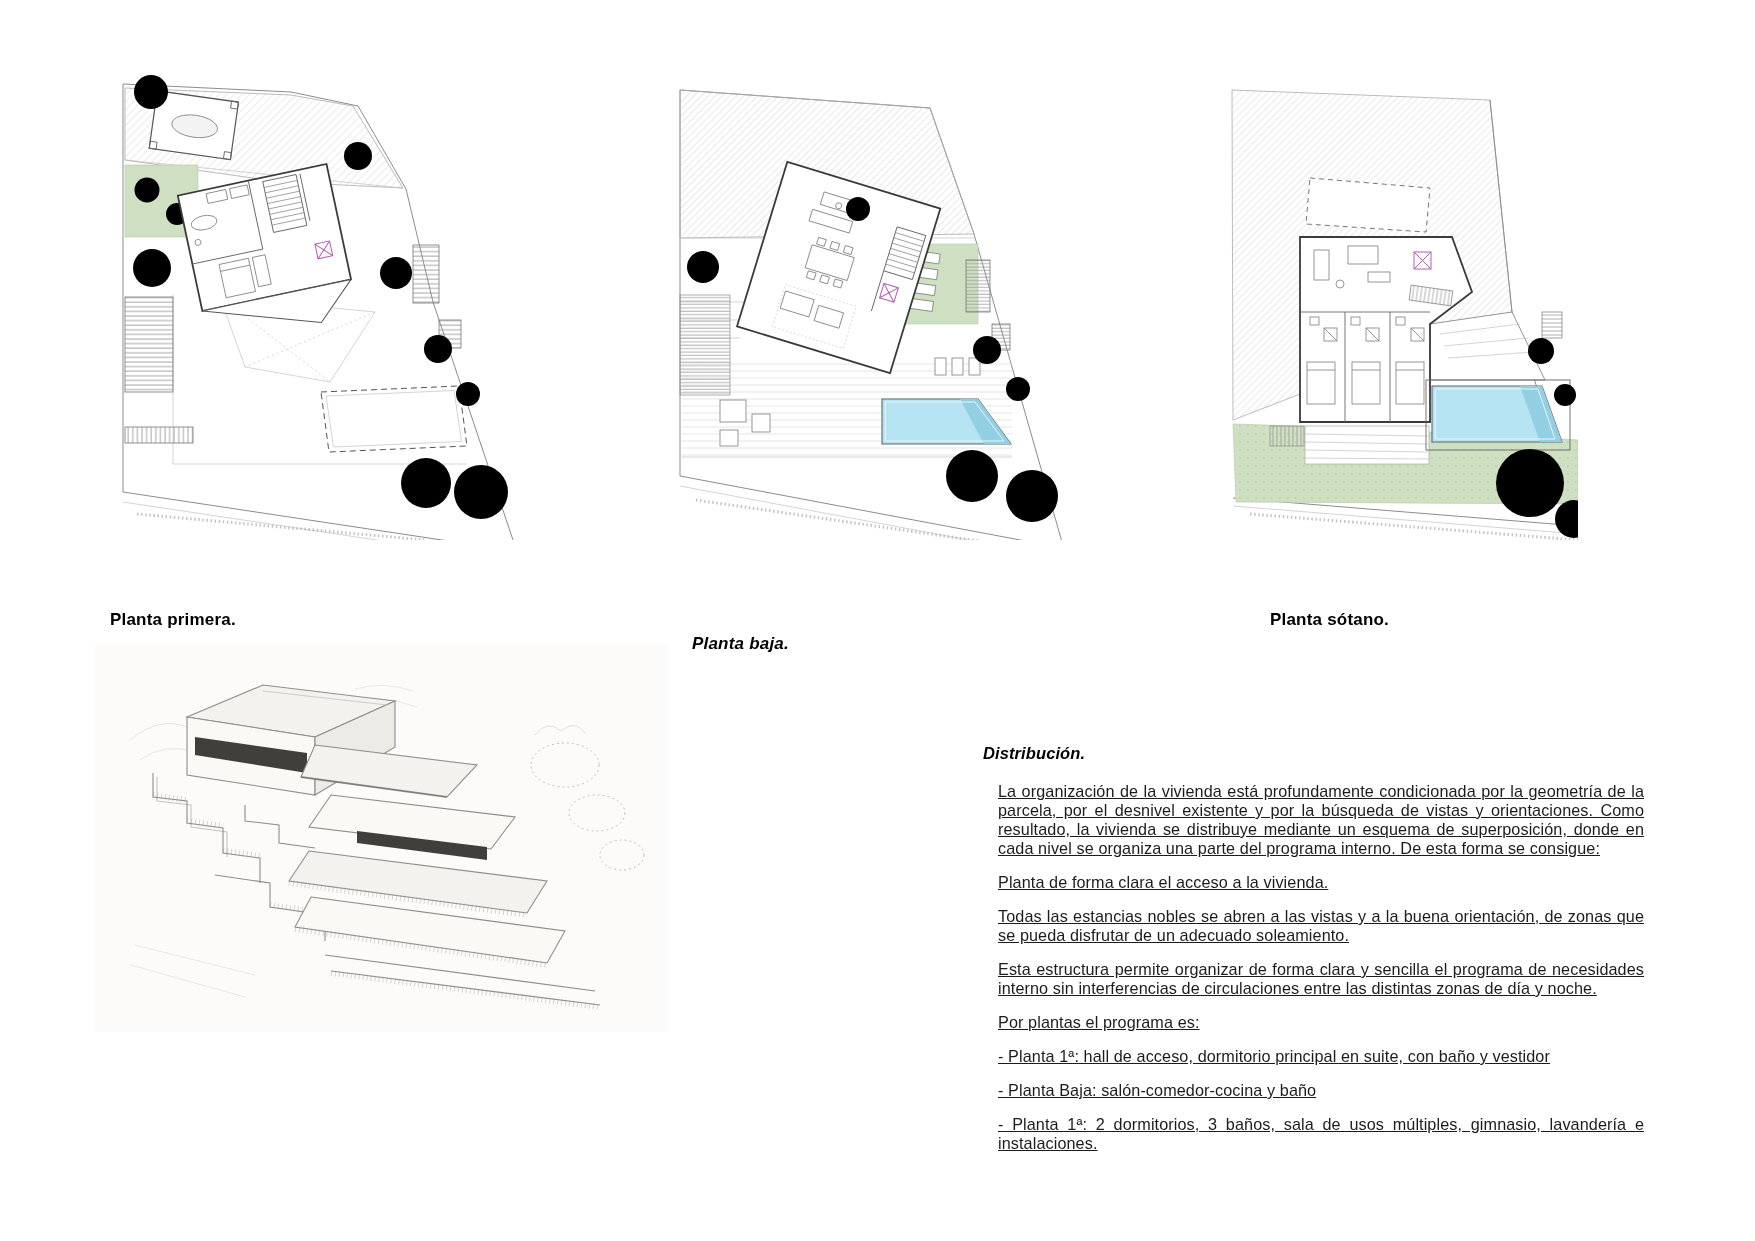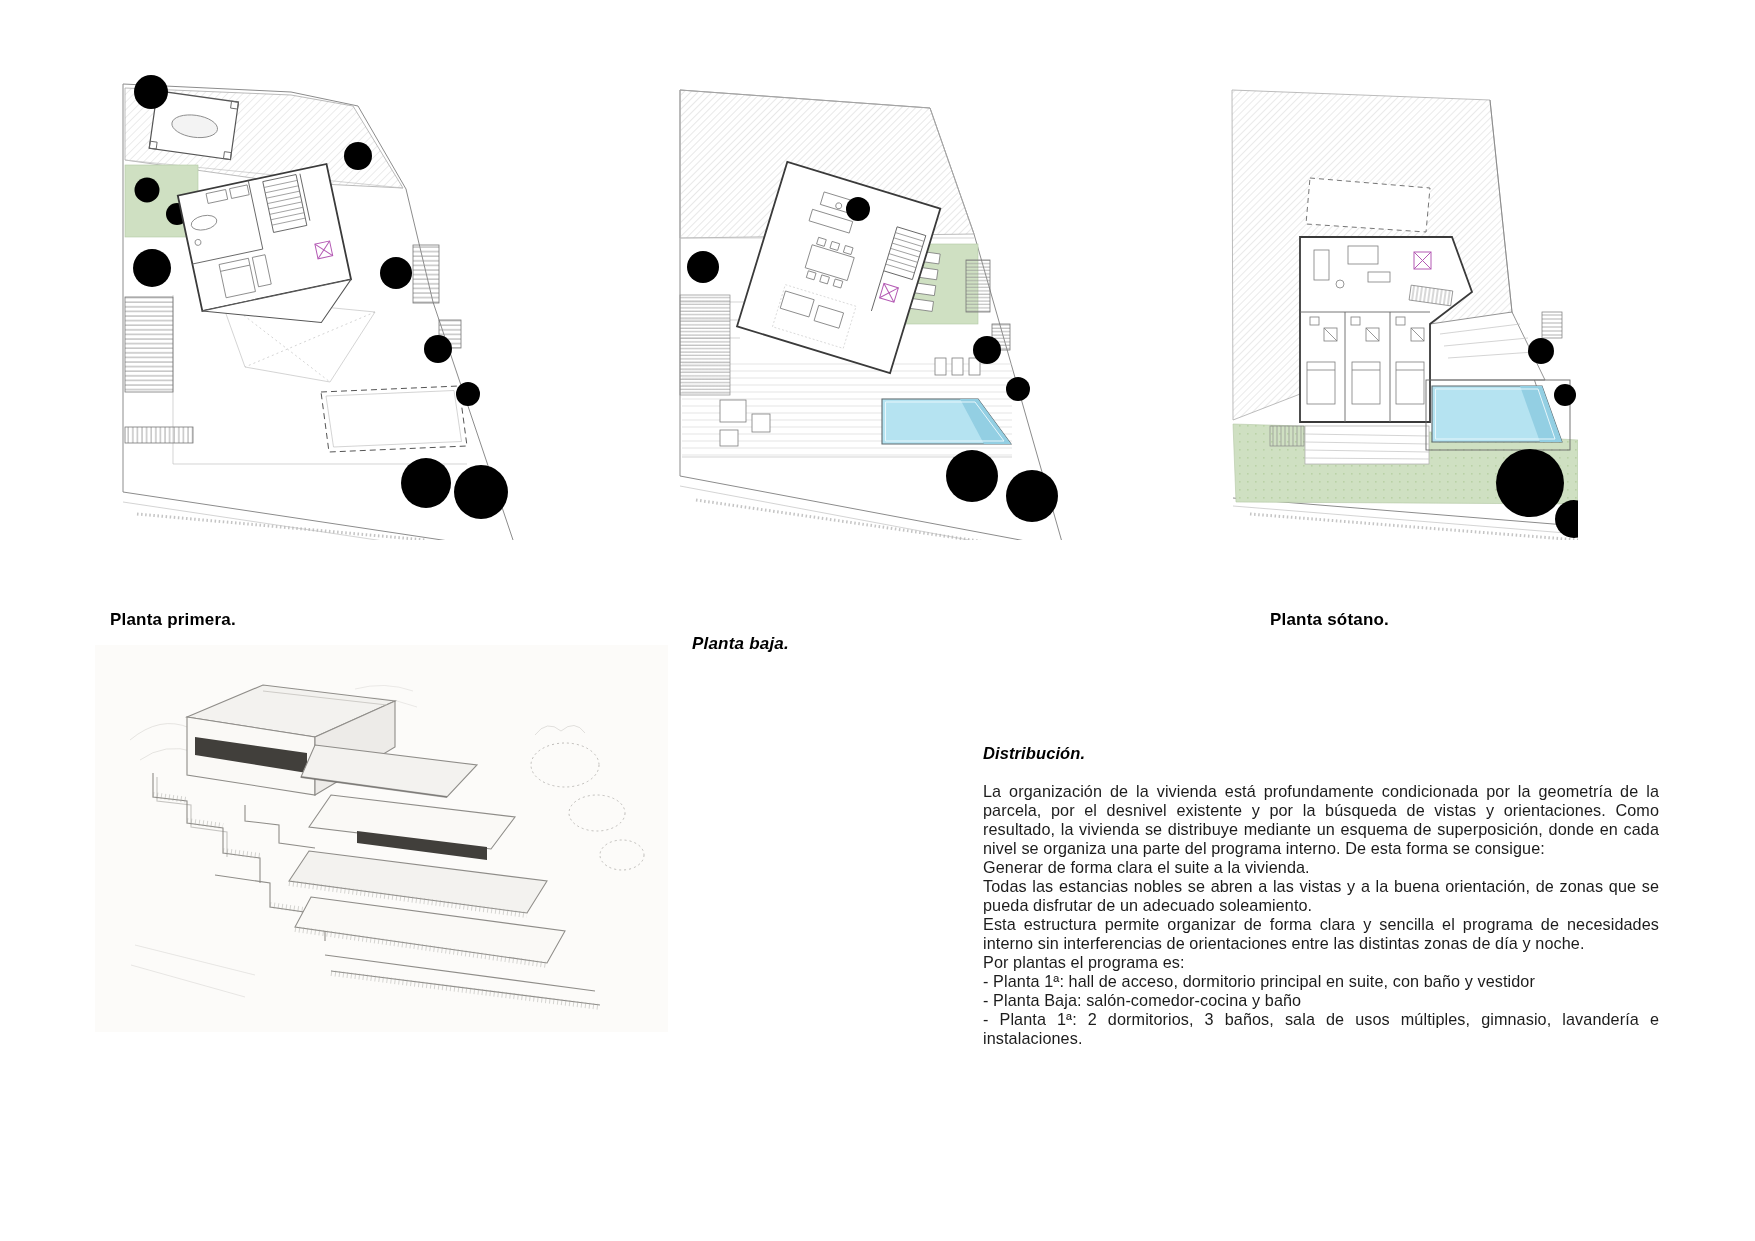--- a/index.html
+++ b/index.html
@@ -24,21 +24,21 @@
   #cap1{left:110px;top:610px;}
   #cap2{left:692px;top:634px;font-style:italic;}
   #cap3{left:1270px;top:610px;}
   #sketch-fig{position:absolute;left:95px;top:645px;width:573px;height:387px;background:#fcfbf9;}
   #sketch-fig svg{width:100%;height:100%;display:block;}
   #text-block{
     position:absolute;left:983px;top:744px;width:676px;
     font-size:16.2px;line-height:19px;letter-spacing:.1px;
   }
   #text-block h3{font-size:16.5px;font-weight:700;margin:0 0 19px 0;color:#000;font-style:italic;}
-  #text-block p{margin:0;text-align:justify;}
+  #text-block p{margin:15px;text-align:justify;text-decoration:underline;}
   
   .wall{fill:#fff;stroke:var(--wall);stroke-width:1.8;}
   .thin{stroke:#666;stroke-width:.9;fill:none;}
   .vlite{stroke:#c2c2c2;stroke-width:.7;fill:none;}
   .furn{stroke:#7d7d7d;stroke-width:.8;fill:#fff;}
   .bound{stroke:var(--site);stroke-width:1;fill:none;}
   .greenpatch{fill:var(--green);stroke:#b3c8a4;stroke-width:.6;}
   .pool{fill:var(--pool);stroke:#5e6a6e;stroke-width:1.1;}
   .pooldeep{fill:var(--pool-deep);stroke:none;}
   .lift{stroke:var(--magenta);stroke-width:1;fill:#fff;}
@@ -497,20 +497,20 @@
       <ellipse class="scrib" cx="502" cy="168" rx="28" ry="18"></ellipse>
       <ellipse class="scrib" cx="527" cy="210" rx="22" ry="15"></ellipse>
       <path class="pencil-lite" d="M440,90 q12,-16 26,-4 q14,-12 24,2" opacity="0.6"></path>
     </g>
   </svg>
 </figure>
 
 <section id="text-block">
   <h3>Distribución.</h3>
   <p>La organización de la vivienda está profundamente condicionada por la geometría de la parcela, por el desnivel existente y por la búsqueda de vistas y orientaciones. Como resultado, la vivienda se distribuye mediante un esquema de superposición, donde en cada nivel se organiza una parte del programa interno. De esta forma se consigue:</p>
-  <p>Generar de forma clara el suite a la vivienda.</p>
+  <p>Planta de forma clara el acceso a la vivienda.</p>
   <p>Todas las estancias nobles se abren a las vistas y a la buena orientación, de zonas que se pueda disfrutar de un adecuado soleamiento.</p>
-  <p>Esta estructura permite organizar de forma clara y sencilla el programa de necesidades interno sin interferencias de orientaciones entre las distintas zonas de día y noche.</p>
+  <p>Esta estructura permite organizar de forma clara y sencilla el programa de necesidades interno sin interferencias de circulaciones entre las distintas zonas de día y noche.</p>
   <p>Por plantas el programa es:</p>
   <p>- Planta 1ª: hall de acceso, dormitorio principal en suite, con baño y vestidor</p>
   <p>- Planta Baja: salón-comedor-cocina y baño</p>
   <p>- Planta 1ª: 2 dormitorios, 3 baños, sala de usos múltiples, gimnasio, lavandería e instalaciones.</p>
 </section>
 
 </body></html>

